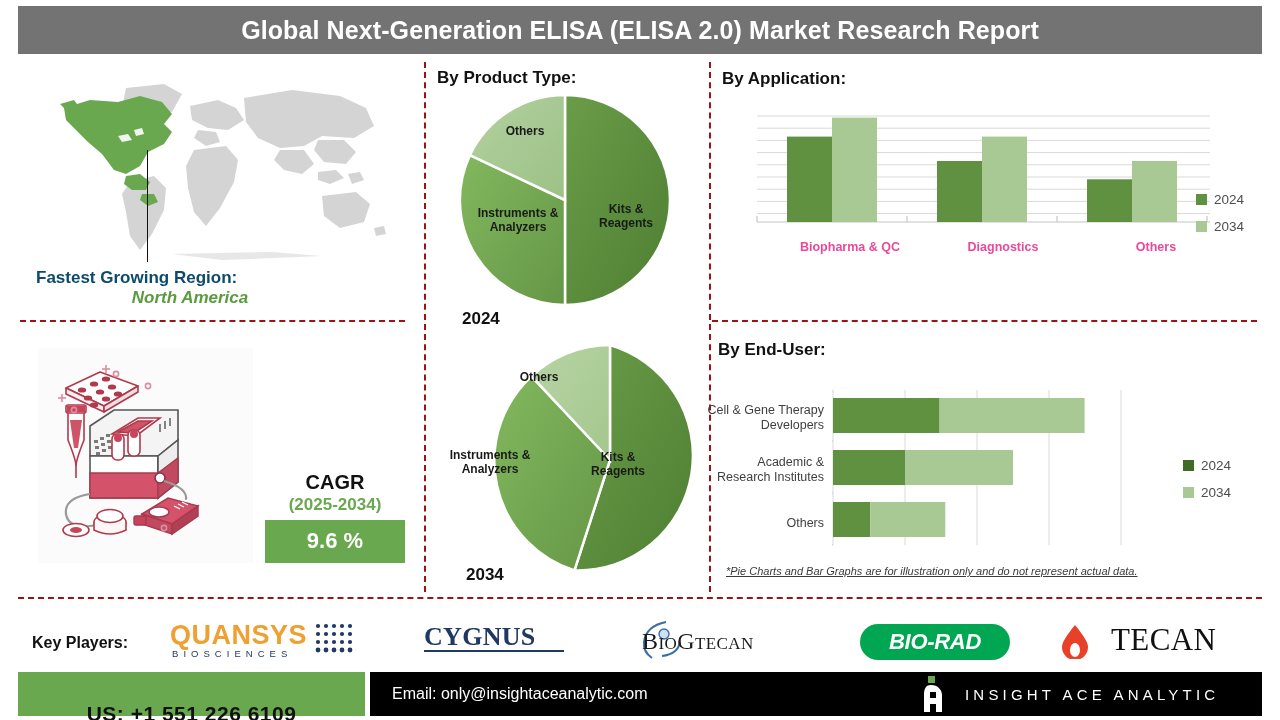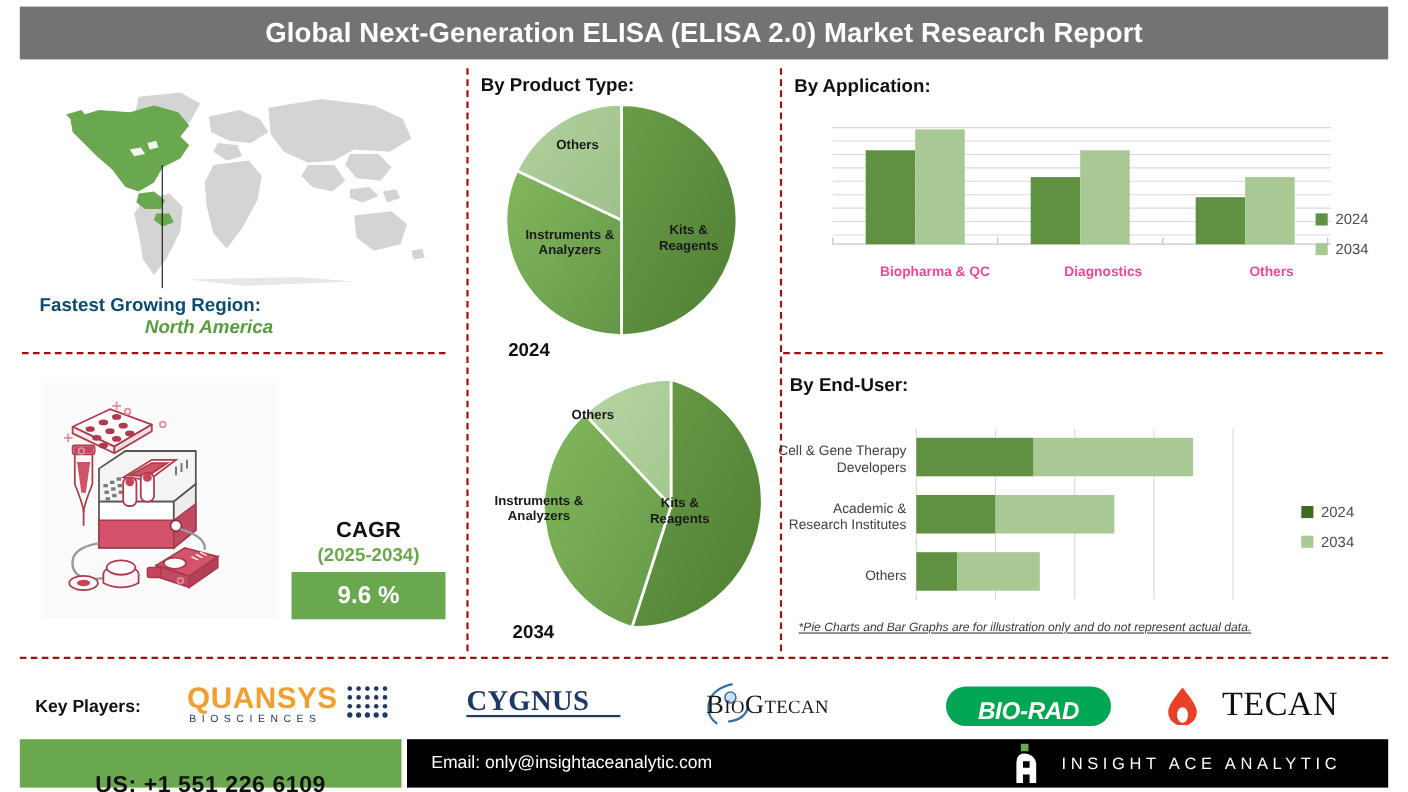--- a/index.html
+++ b/index.html
@@ -433,21 +433,21 @@
       <path d="M26 38 Q42 36 44 24" stroke="#3a6ea5" stroke-width="2" fill="none"></path>
       <circle cx="28" cy="16" r="5" fill="#cfe0f0" stroke="#3a6ea5" stroke-width="1.4"></circle>
     </svg>
     <div style="position:absolute;left:6px;top:10px;font-size:24px;color:#1a1a1a;font-family:'Liberation Serif',serif;letter-spacing:.4px;">
       B<span style="font-size:17px;">IO</span>G<span style="font-size:17px;">TECAN</span>
     </div>
   </div>
 
   <div class="logo" style="left:860px;top:624px;width:150px;height:36px;">
     <div style="position:absolute;left:0;top:0;width:150px;height:36px;background:#00a651;border-radius:18px;"></div>
-    <div style="position:absolute;left:0;top:0;width:150px;height:36px;display:flex;align-items:flex-end;justify-content:center;color:#fff;font-size:22px;font-weight:bold;font-style:italic;font-family:'Liberation Sans',sans-serif;letter-spacing:-.3px;">
+    <div style="position:absolute;left:0;top:0;width:150px;height:36px;display:flex;align-items:center;justify-content:center;color:#fff;font-size:22px;font-weight:bold;font-style:italic;font-family:'Liberation Sans',sans-serif;letter-spacing:-.3px;">
       <span>BIO-RAD</span>
     </div>
   </div>
 
   <div class="logo" style="left:1058px;top:620px;width:180px;height:42px;">
     <svg style="position:absolute;left:0;top:3px;" width="34" height="36" xmlns="http://www.w3.org/2000/svg">
       <path d="M17 2 C9 12 4 19 4 24 a13 13 0 0 0 26 0 c0 -5 -5 -12 -13 -22 Z" fill="#e8412a"></path>
       <ellipse cx="17" cy="27" rx="5" ry="7" fill="#ffffff"></ellipse>
     </svg>
     <div style="position:absolute;left:24px;top:2px;font-size:31px;color:#111;font-family:'Liberation Serif',serif;letter-spacing:.4px;margin-left:29px;">TECAN</div>

